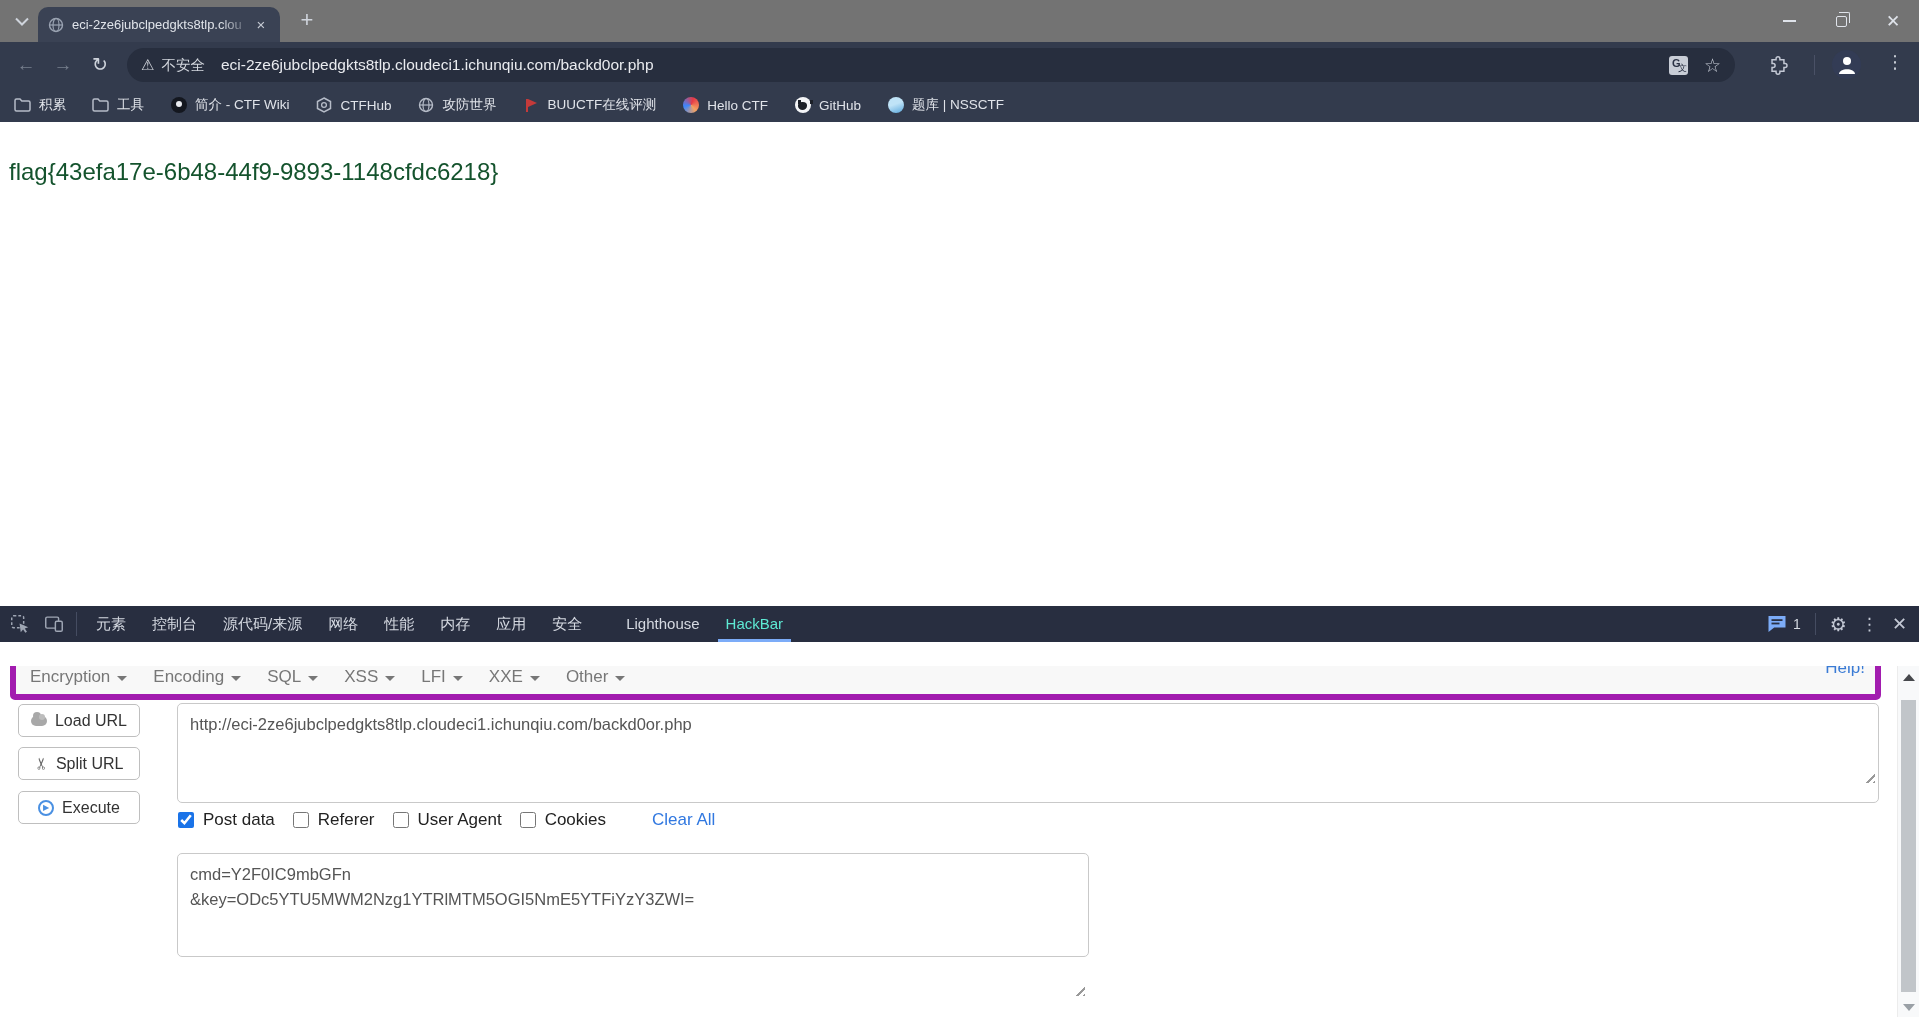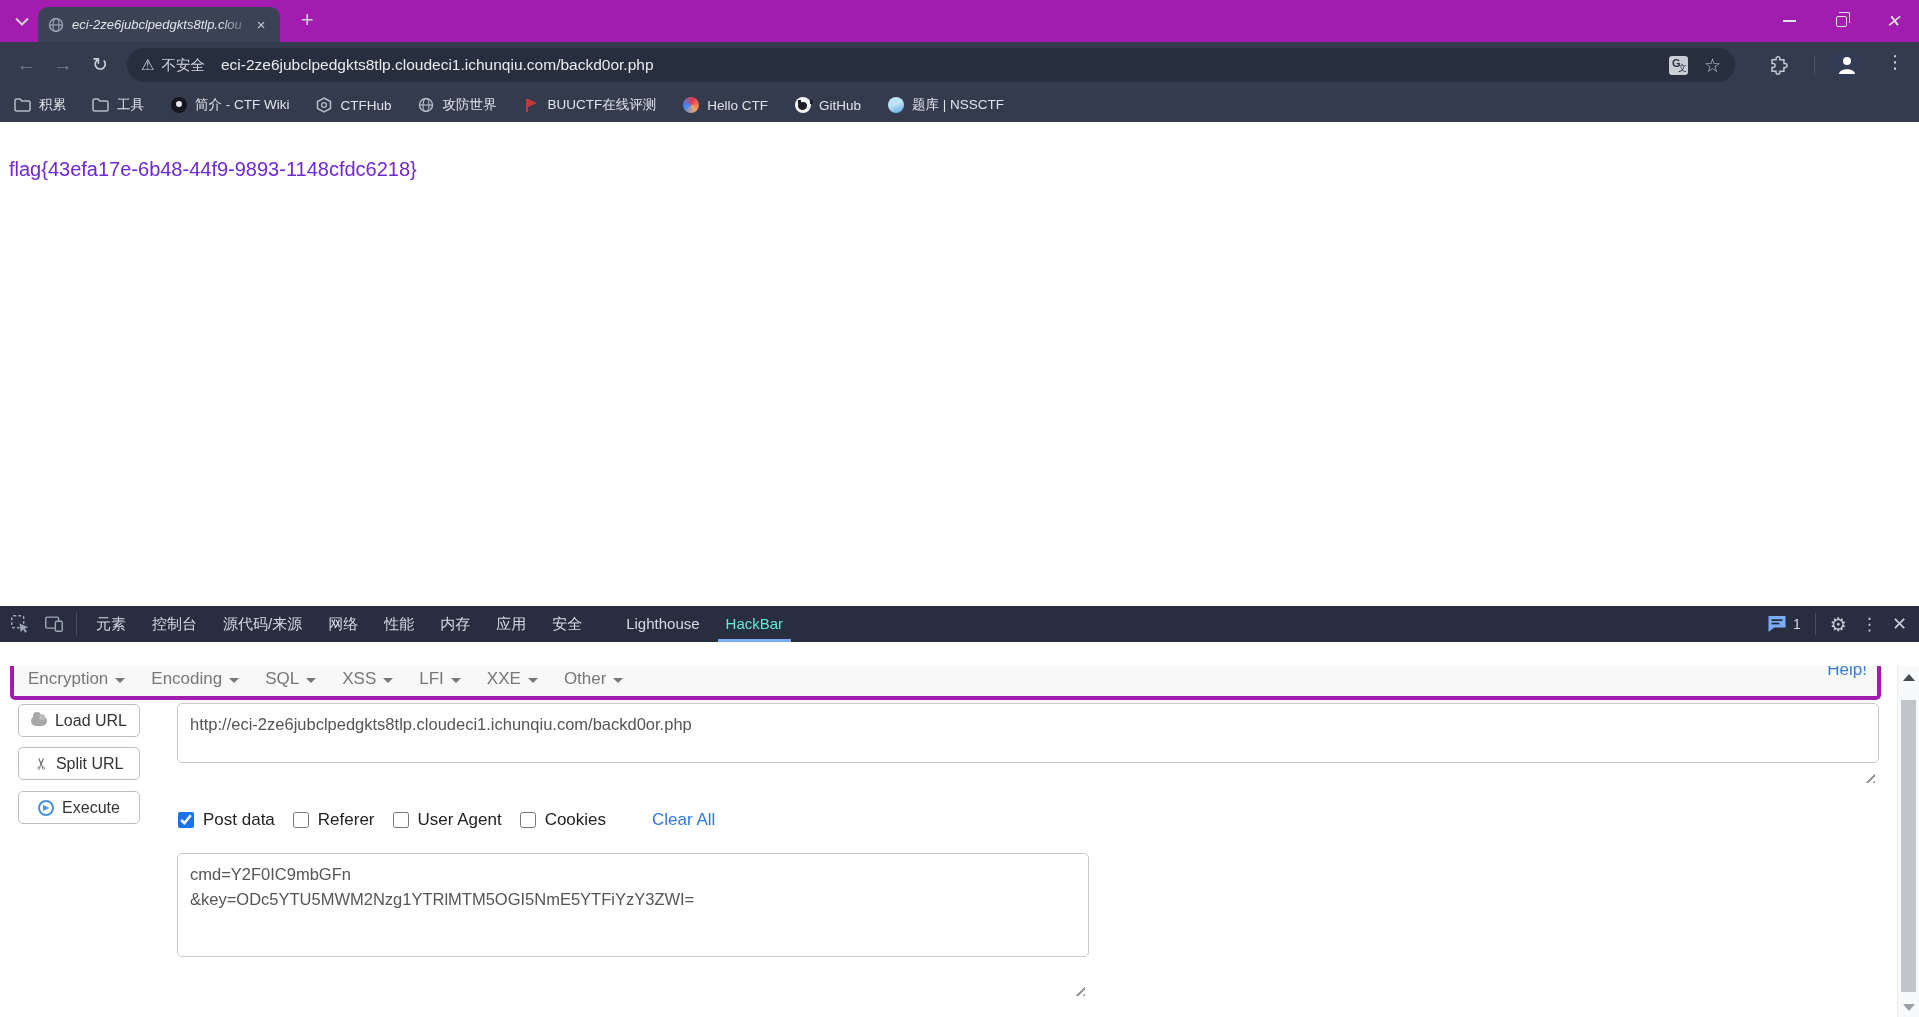--- a/index.html
+++ b/index.html
@@ -1,21 +1,21 @@
 <!DOCTYPE html>
 <html><head>
 <meta charset="utf-8">
 <style>
   * { box-sizing: border-box; margin: 0; padding: 0; }
   body { font-family: "Liberation Sans", sans-serif; background:#fff; }
   #screen { position: relative; width: 1919px; height: 1017px; overflow: hidden; background:#fff; }
   .abs { position: absolute; }
 
   
-  #tabstrip { position:absolute; left:0; top:0; width:1919px; height:42px; background:#a21caf;font-style:italic; }
+  #tabstrip { position:absolute; left:0; top:0; width:1919px; height:42px; background:#737373; }
   .chevron-btn { position:absolute; left:10px; top:9px; width:24px; height:24px; display:flex; align-items:center; justify-content:center; }
   .tab { position:absolute; left:38px; top:7px; width:242px; height:35px; background:#3A4254; border-radius:10px 10px 0 0; display:flex; align-items:center; padding:0 10px; }
   .tab-title { flex:1; overflow:hidden; white-space:nowrap; font-size:13px; color:#e0e4ea; margin-left:8px;
                -webkit-mask-image:linear-gradient(90deg,#000 82%,transparent); mask-image:linear-gradient(90deg,#000 82%,transparent); }
   .tab-close { color:#c6cbd4; font-size:15px; width:18px; height:18px; line-height:17px; text-align:center; border-radius:50%; }
   .newtab-btn { position:absolute; left:294px; top:8px; color:#cfd4dc; font-size:22px; width:26px; height:26px; line-height:24px; text-align:center; }
   .win-controls { position:absolute; right:0; top:0; height:42px; display:flex; }
   .win-btn { width:52px; height:42px; display:flex; align-items:center; justify-content:center; color:#dfe3ea; }
   .min-glyph { width:13px; height:2px; background:#dfe3ea; }
   .restore-glyph { width:11px; height:11px; border:1.5px solid #dfe3ea; border-radius:2px; position:relative; }
@@ -50,41 +50,41 @@
   .nssctf-dot { background:linear-gradient(160deg,#bfe3f7 45%,#5aa7dc); }
   .github-dot { background:#f4f5f7; position:relative; }
   .github-dot:after { content:""; position:absolute; left:3.5px; top:4.5px; width:9px; height:8px; background:#1b1f27; border-radius:45% 45% 50% 50%; }
   .github-dot:before { content:""; position:absolute; left:3.5px; top:2.5px; width:9px; height:4px; background:transparent; border-left:3px solid #1b1f27; border-right:3px solid #1b1f27; }
   .buuctf-flag { width:13px; height:13px; position:relative; }
   .buuctf-flag:before { content:""; position:absolute; left:1px; top:0; width:2px; height:13px; background:#c43a3a; }
   .buuctf-flag:after { content:""; position:absolute; left:3px; top:0; width:0; height:0; border-top:4px solid transparent; border-bottom:4px solid transparent; border-left:9px solid #c43a3a; }
 
   
   #page { position:absolute; left:0; top:122px; width:1919px; height:508px; background:#ffffff; }
-  .flag-text { position:absolute; left:9px; top:36px; font-size:20px; color:#6d28d9; }
+  .flag-text { position:absolute; left:9px; top:36px; font-size:24px; color:#14532d; }
 
   
   #devtools-bar { position:absolute; left:0; top:606px; width:1919px; height:36px; background:#282E40; display:flex; align-items:center; color:#d5d9e1; }
   .dt-icobtn { width:28px; height:28px; display:flex; align-items:center; justify-content:center; margin-left:6px; }
   .dt-sep { width:1px; height:24px; background:#454c61; margin:0 6px 0 8px; }
   .dt-tabs { display:flex; height:36px; }
   .dt-tab { padding:0 13px; line-height:35px; font-size:15px; position:relative; white-space:nowrap; }
   .dt-tab.lh { margin-left:18px; }
   .dt-tab.active { color:#5eead4; }
   .dt-tab.active:after { content:""; position:absolute; left:5px; right:5px; bottom:0; height:3px; background:#7cacf8; }
   .dt-right { margin-left:auto; display:flex; align-items:center; gap:14px; padding-right:12px; }
   .dt-count { font-size:14px; color:#d5d9e1; margin-left:-8px; }
   .dt-vsep { width:1px; height:22px; background:#454c61; }
   .dt-gear { font-size:19px; color:#c3c8d4; }
   .dt-kebab { font-size:17px; color:#c3c8d4; }
   .dt-close { font-size:18px; color:#c3c8d4; }
 
   
   #hackbar { position:absolute; left:0; top:666px; width:1919px; height:351px; background:#fff; overflow:hidden; }
-  .navbar { position:absolute; left:10px; top:-18px; width:1871px; height:52px; background:#f8f8f8; border:4px solid #a21caf; border-radius:5px; }
+  .navbar { position:absolute; left:10px; top:-18px; width:1871px; height:52px; background:#f8f8f8; border:6px solid #a21caf; border-radius:5px; }
   .menus { position:absolute; left:14px; bottom:7px; display:flex; gap:26px; }
   .menu { display:flex; align-items:center; gap:7px; font-size:17px; color:#777; }
   .caret { width:0; height:0; border-left:5px solid transparent; border-right:5px solid transparent; border-top:5px solid #777; margin-top:2px; }
   .help-link { position:absolute; right:10px; bottom:16px; font-size:17px; color:#3a7bd5; }
   .hb-btn { position:absolute; left:18px; width:122px; height:33px; background:#fff; border:1px solid #bfbfbf; border-radius:5px; font-size:16px; color:#333; display:flex; align-items:center; justify-content:center; gap:8px; font-family:"Liberation Sans",sans-serif; }
   .load-icon { width:16px; height:10px; background:#a8a8a8; border-radius:5px; position:relative; }
   .load-icon:before { content:""; position:absolute; left:2px; top:-4px; width:8px; height:8px; border-radius:50%; background:#a8a8a8; }
   .load-icon:after { content:""; position:absolute; right:2px; top:-2px; width:6px; height:6px; border-radius:50%; background:#bdbdbd; }
   .scissors-icon { display:inline-block; transform:rotate(-90deg); color:#666; font-size:16px; }
   .exec-icon { width:16px; height:16px; border-radius:50%; border:2px solid #4a90e2; color:#4a90e2; font-size:8px; display:flex; align-items:center; justify-content:center; }
@@ -317,21 +317,21 @@
     </button>
     <button class="hb-btn" style="top:81px;">
       <span class="scissors-icon">✂</span>
       <span>Split URL</span>
     </button>
     <button class="hb-btn" style="top:125px;">
       <span class="exec-icon">▶</span>
       <span>Execute</span>
     </button>
 
-    <textarea class="hb-textarea" style="left: 177px; top: 37px; width: 1702px; height: 60px;" spellcheck="false">http://eci-2ze6jubclpedgkts8tlp.cloudeci1.ichunqiu.com/backd0or.php</textarea>
+    <textarea class="hb-textarea" style="left: 177px; top: 37px; width: 1702px; height: 100px;" spellcheck="false">http://eci-2ze6jubclpedgkts8tlp.cloudeci1.ichunqiu.com/backd0or.php</textarea>
     <div class="grip" style="left:1863px;top:105px;"></div>
 
     <div class="checkrow">
       <span class="grp">
         <input type="checkbox" id="cb0" checked="" style="">
         <label for="cb0">Post data</label>
       </span>
       <span class="grp">
         <input type="checkbox" id="cb1" style="">
         <label for="cb1">Referer</label>

